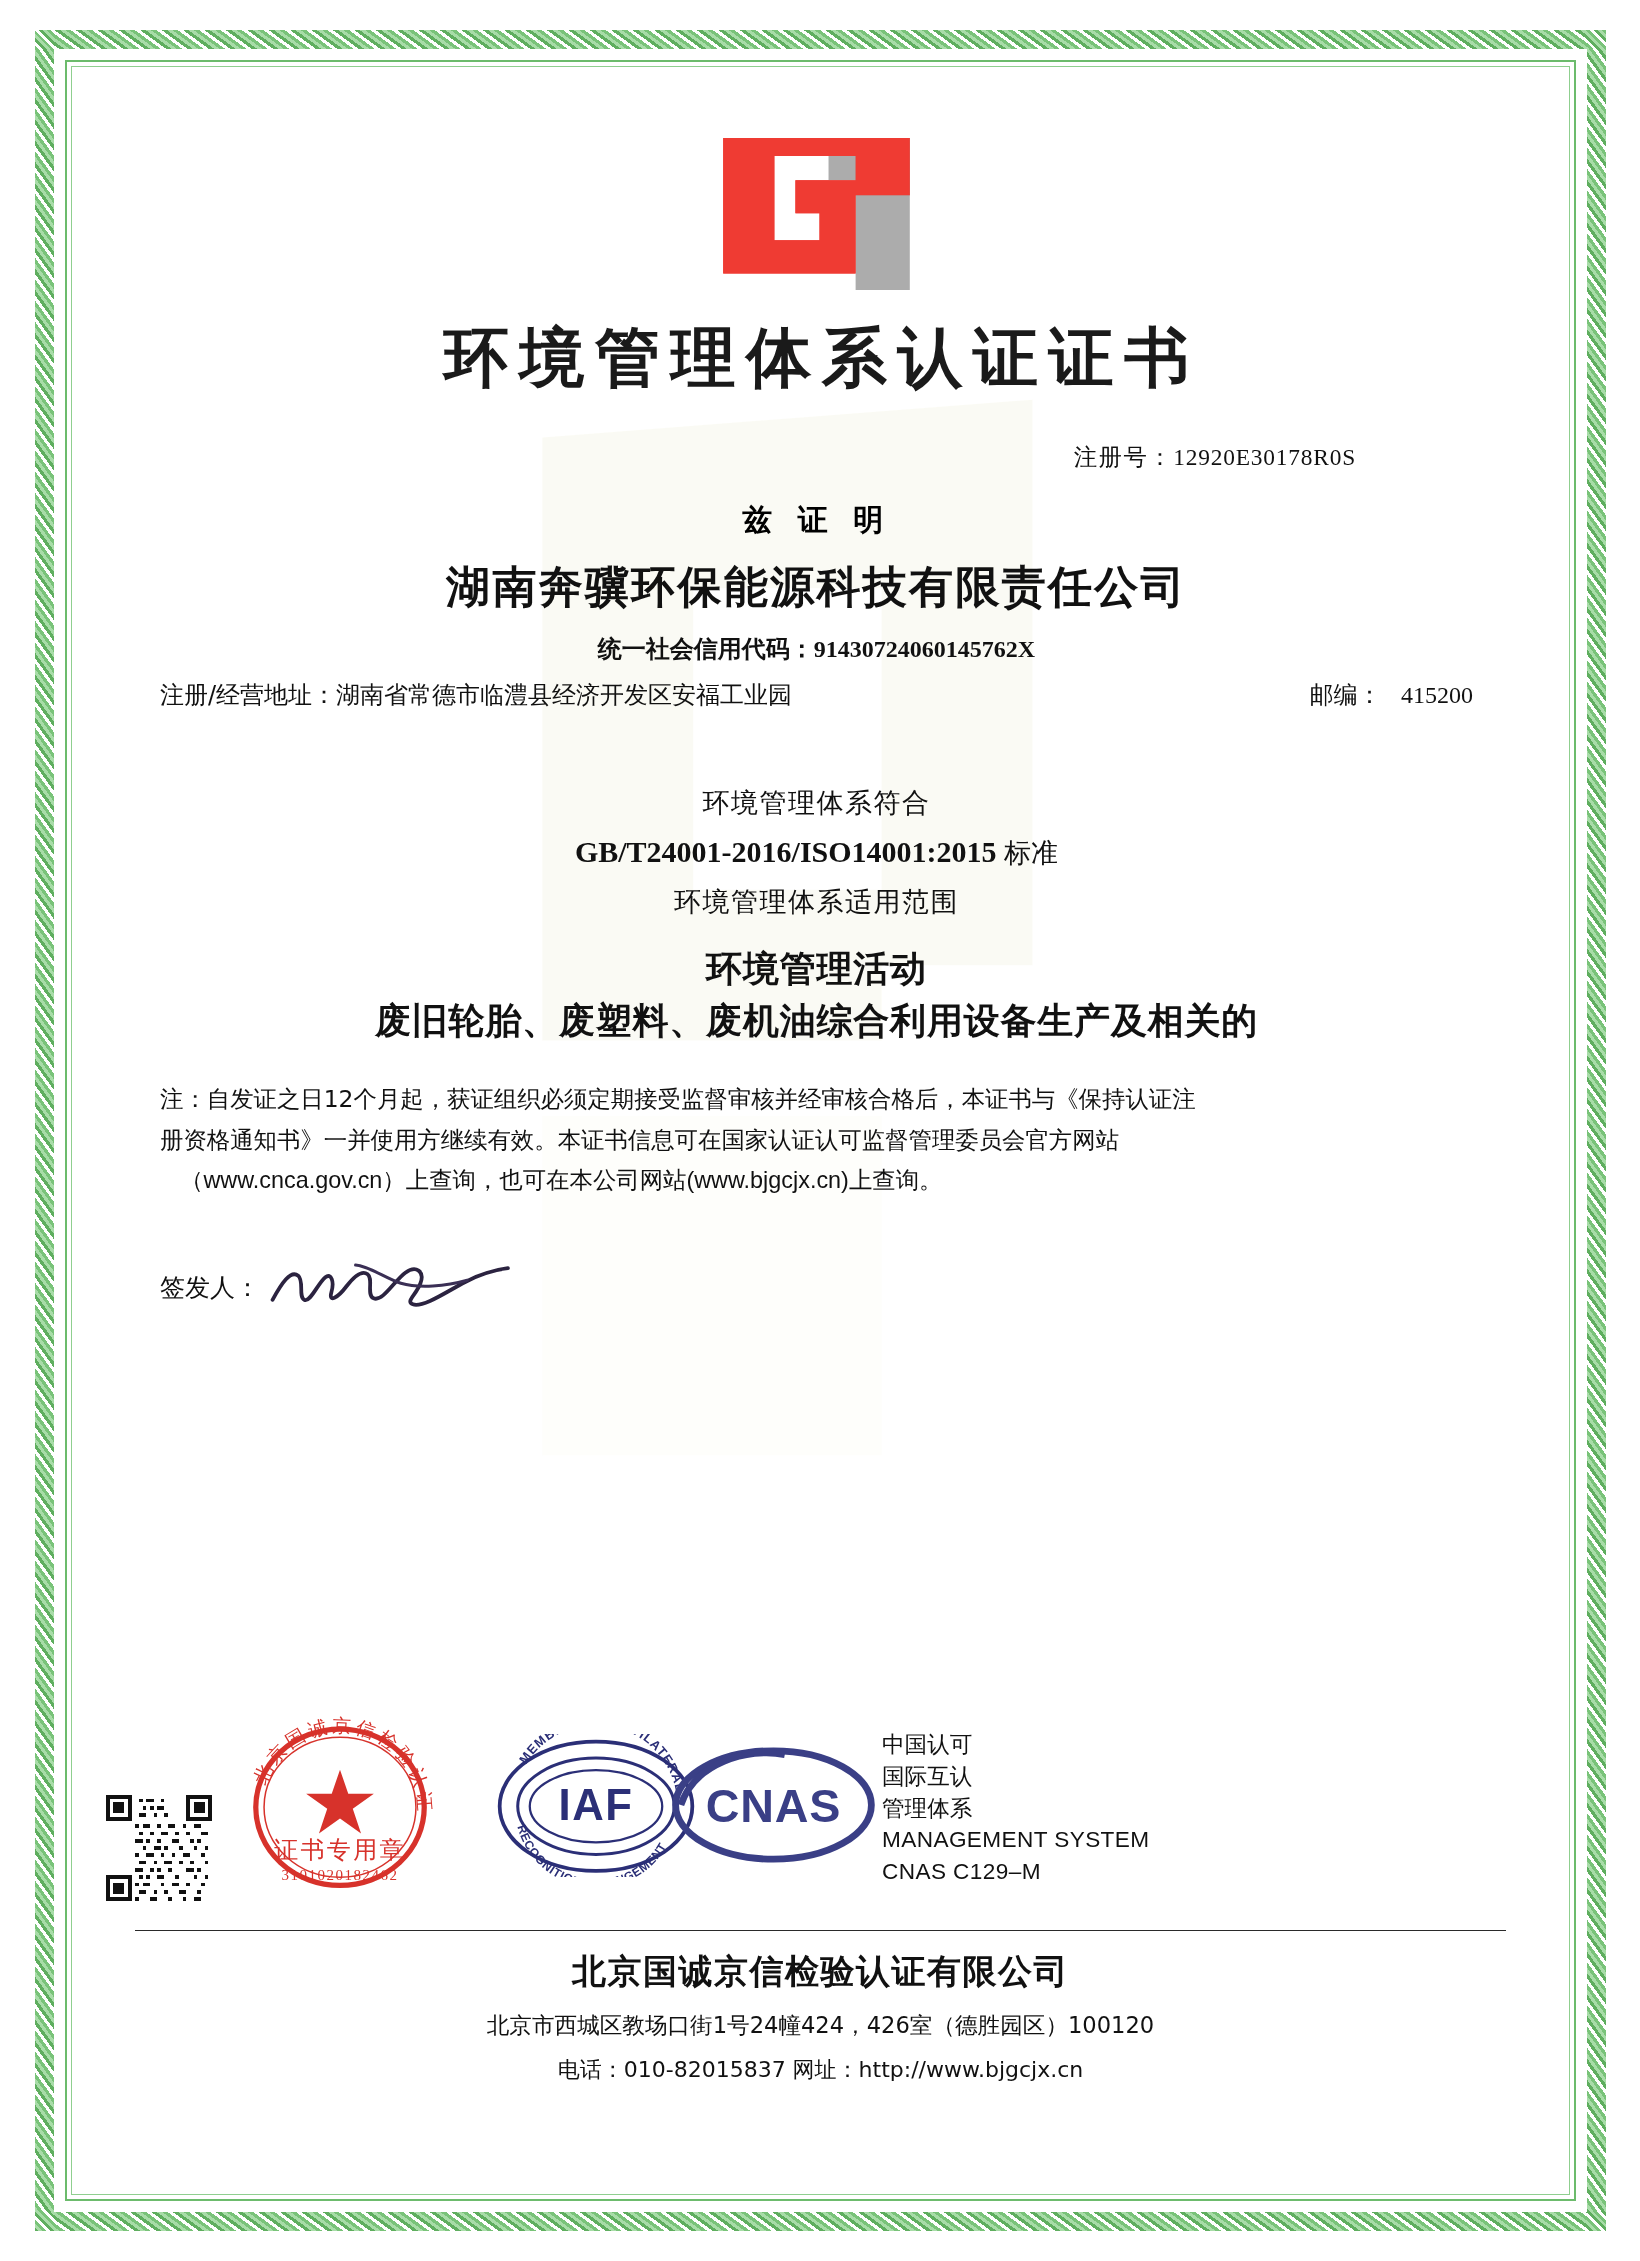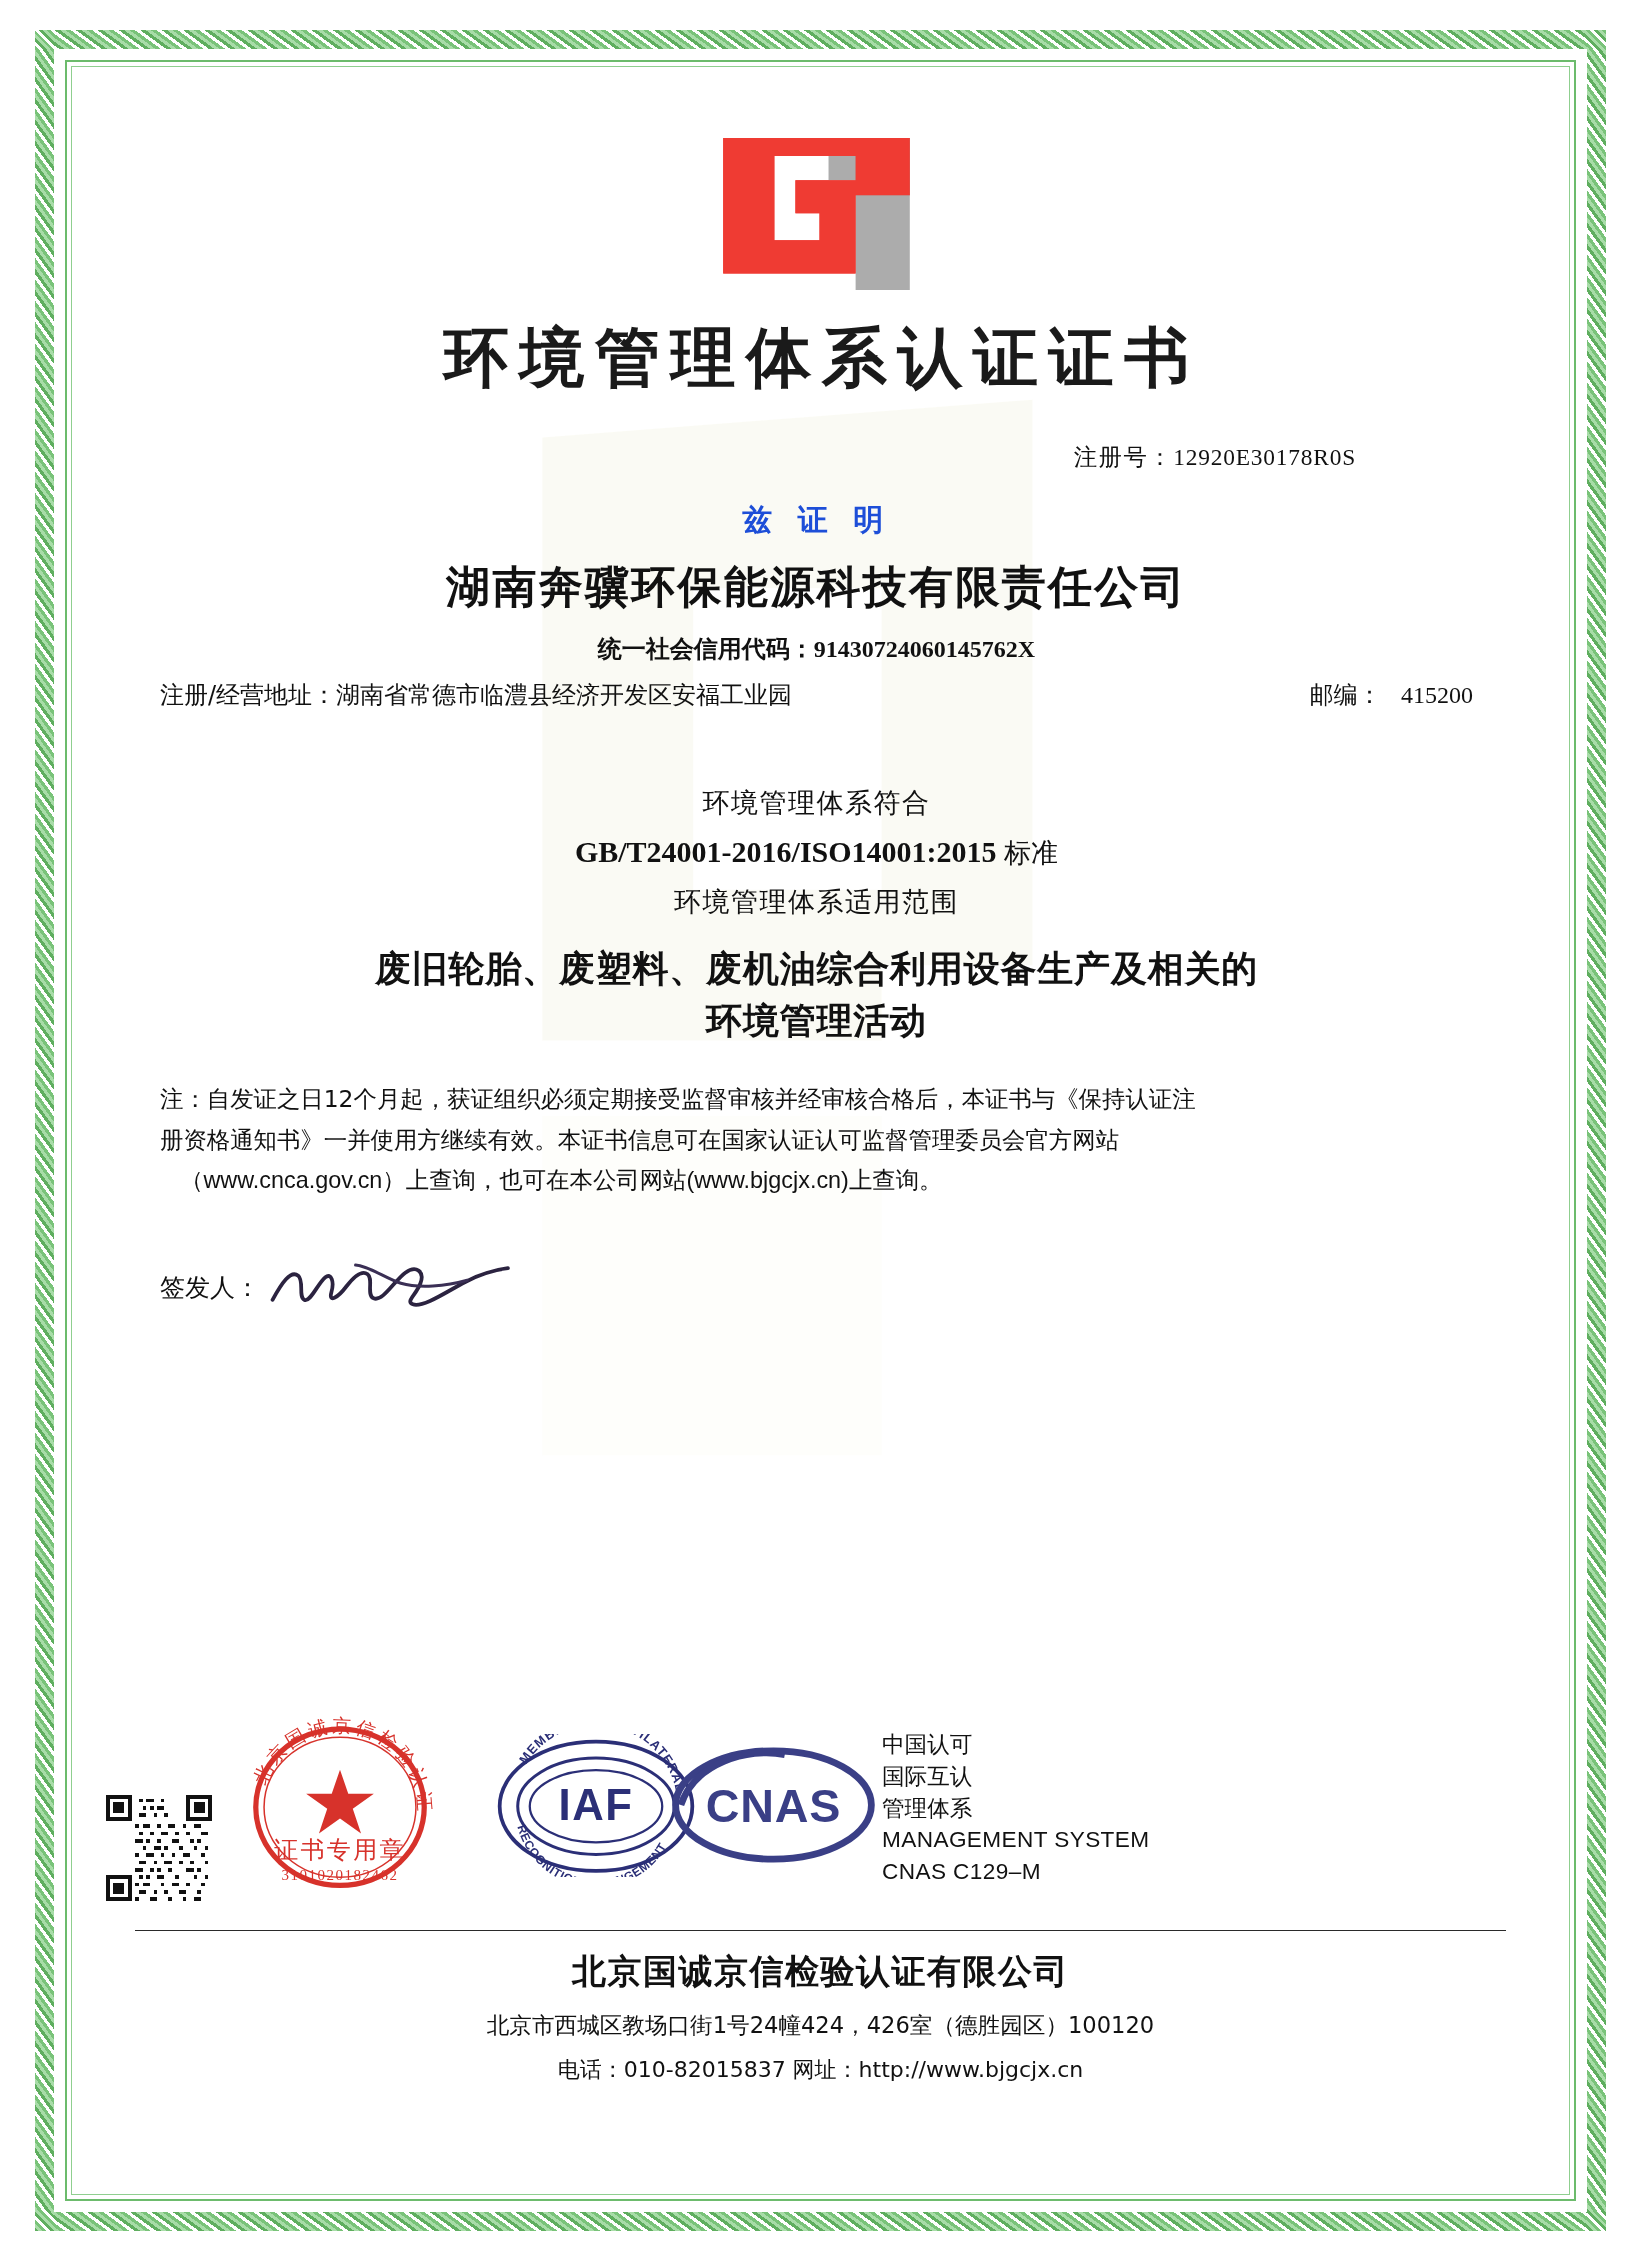--- a/index.html
+++ b/index.html
@@ -91,21 +91,21 @@
   .reg-no .label { letter-spacing: 1.5px; }
   .reg-no .value { font-family: "Liberation Serif", serif; letter-spacing: 0.8px; }
 
   .hereby {
     text-align: center;
     margin-top: 27px;
     font-size: 30px;
     font-weight: bold;
     letter-spacing: 7.5px;
     font-family: "DejaVu Sans", sans-serif;
-    color: #1d4ed8;
+    color: #000000;
   }
 
   .company {
     text-align: center;
     margin-top: 16.6px;
     font-size: 44px;
     font-weight: bold;
     letter-spacing: 2.3px;
     font-family: "DejaVu Sans", sans-serif;
     color: #111;
@@ -298,22 +298,22 @@
     <div class="std-block">
       <div class="std-line1">环境管理体系符合</div>
       <div class="std-line2">
         <span>GB/T24001-2016/ISO14001:2015</span>
         <span class="cn">标准</span>
       </div>
       <div class="std-line3">环境管理体系适用范围</div>
     </div>
 
     <div class="scope">
+      <div>环境管理活动</div>
       <div>废旧轮胎、废塑料、废机油综合利用设备生产及相关的</div>
-      <div>环境管理活动</div>
     </div>
 
 
     <div class="note">
       <div>注：自发证之日12个月起，获证组织必须定期接受监督审核并经审核合格后，本证书与《保持认证注</div>
       <div>册资格通知书》一并使用方继续有效。本证书信息可在国家认证认可监督管理委员会官方网站</div>
       <div class="mono">（www.cnca.gov.cn）上查询，也可在本公司网站(www.bjgcjx.cn)上查询。</div>
     </div>
 
     <div class="signer">

